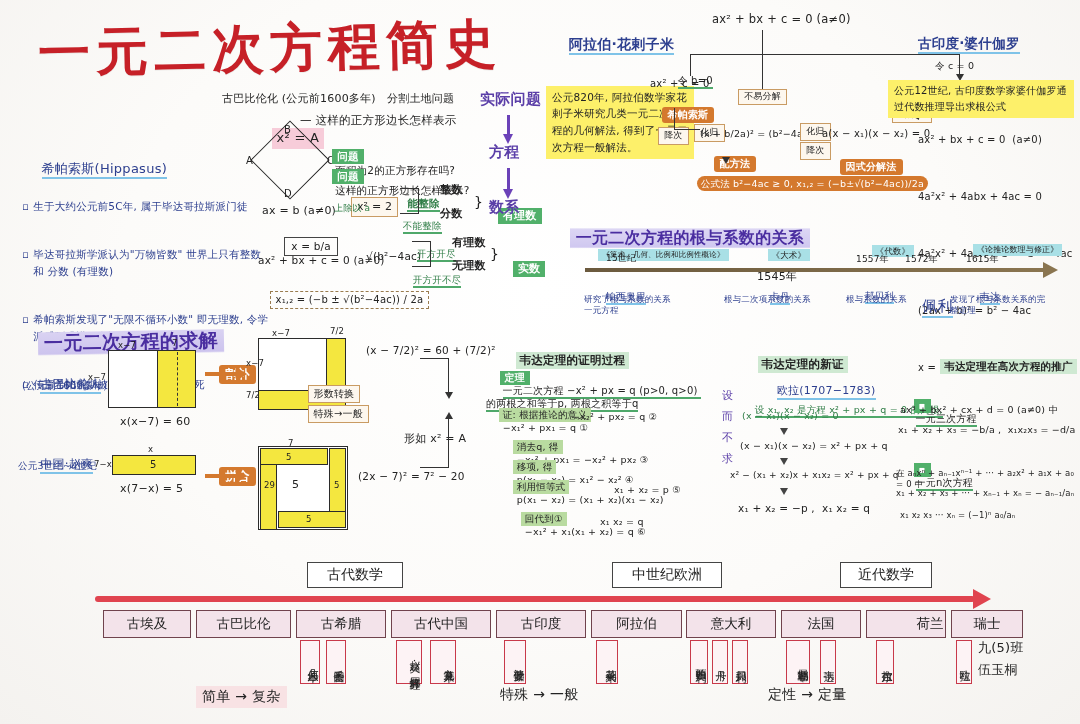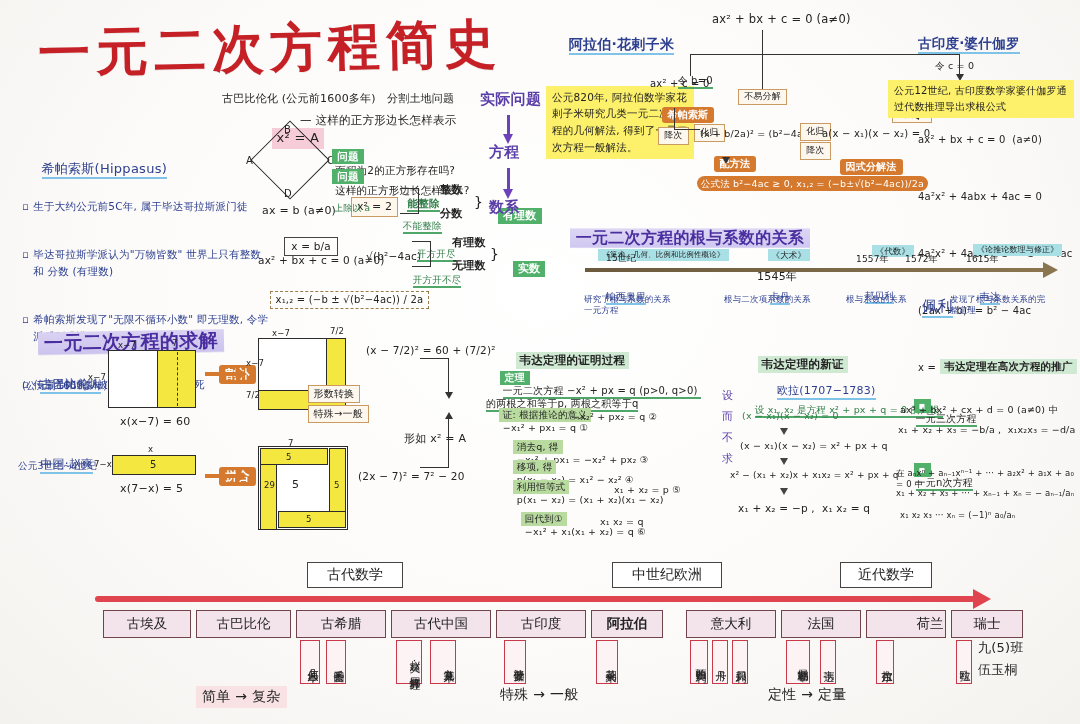--- a/index.html
+++ b/index.html
@@ -478,21 +478,21 @@
 
   <div class="era-box" style="left:307px; top:562px; width:96px;">古代数学</div>
   <div class="era-box" style="left:612px; top:562px; width:110px;">中世纪欧洲</div>
   <div class="era-box" style="left:840px; top:562px; width:92px;">近代数学</div>
 
   <div class="ctry-box" style="left:103px; top:610px; width:88px;">古埃及</div>
   <div class="ctry-box" style="left:196px; top:610px; width:95px;">古巴比伦</div>
   <div class="ctry-box" style="left:296px; top:610px; width:90px;">古希腊</div>
   <div class="ctry-box" style="left:391px; top:610px; width:100px;">古代中国</div>
   <div class="ctry-box" style="left:496px; top:610px; width:90px;">古印度</div>
-  <div class="ctry-box" style="left:591px; top:610px; width:72px;font-weight:bold;">阿拉伯</div>
+  <div class="ctry-box" style="left:591px; top:610px; width:91px;">阿拉伯</div>
   <div class="ctry-box" style="left:686px; top:610px; width:90px;">意大利</div>
   <div class="ctry-box" style="left:781px; top:610px; width:80px;">法国</div>
   <div class="ctry-box" style="left:866px; top:610px; width:80px;padding-left:48px;">荷兰</div>
   <div class="ctry-box" style="left:951px; top:610px; width:72px;">瑞士</div>
 
   <div class="name-box" style="left:300px; top:640px; width:20px; height:44px;">几何原本</div>
   <div class="name-box" style="left:326px; top:640px; width:20px; height:44px;">丢番图</div>
 
   <div class="name-box" style="left:396px; top:640px; width:26px; height:44px;">赵爽·周髀算经</div>
   <div class="name-box" style="left:430px; top:640px; width:26px; height:44px;">九章算术</div>

